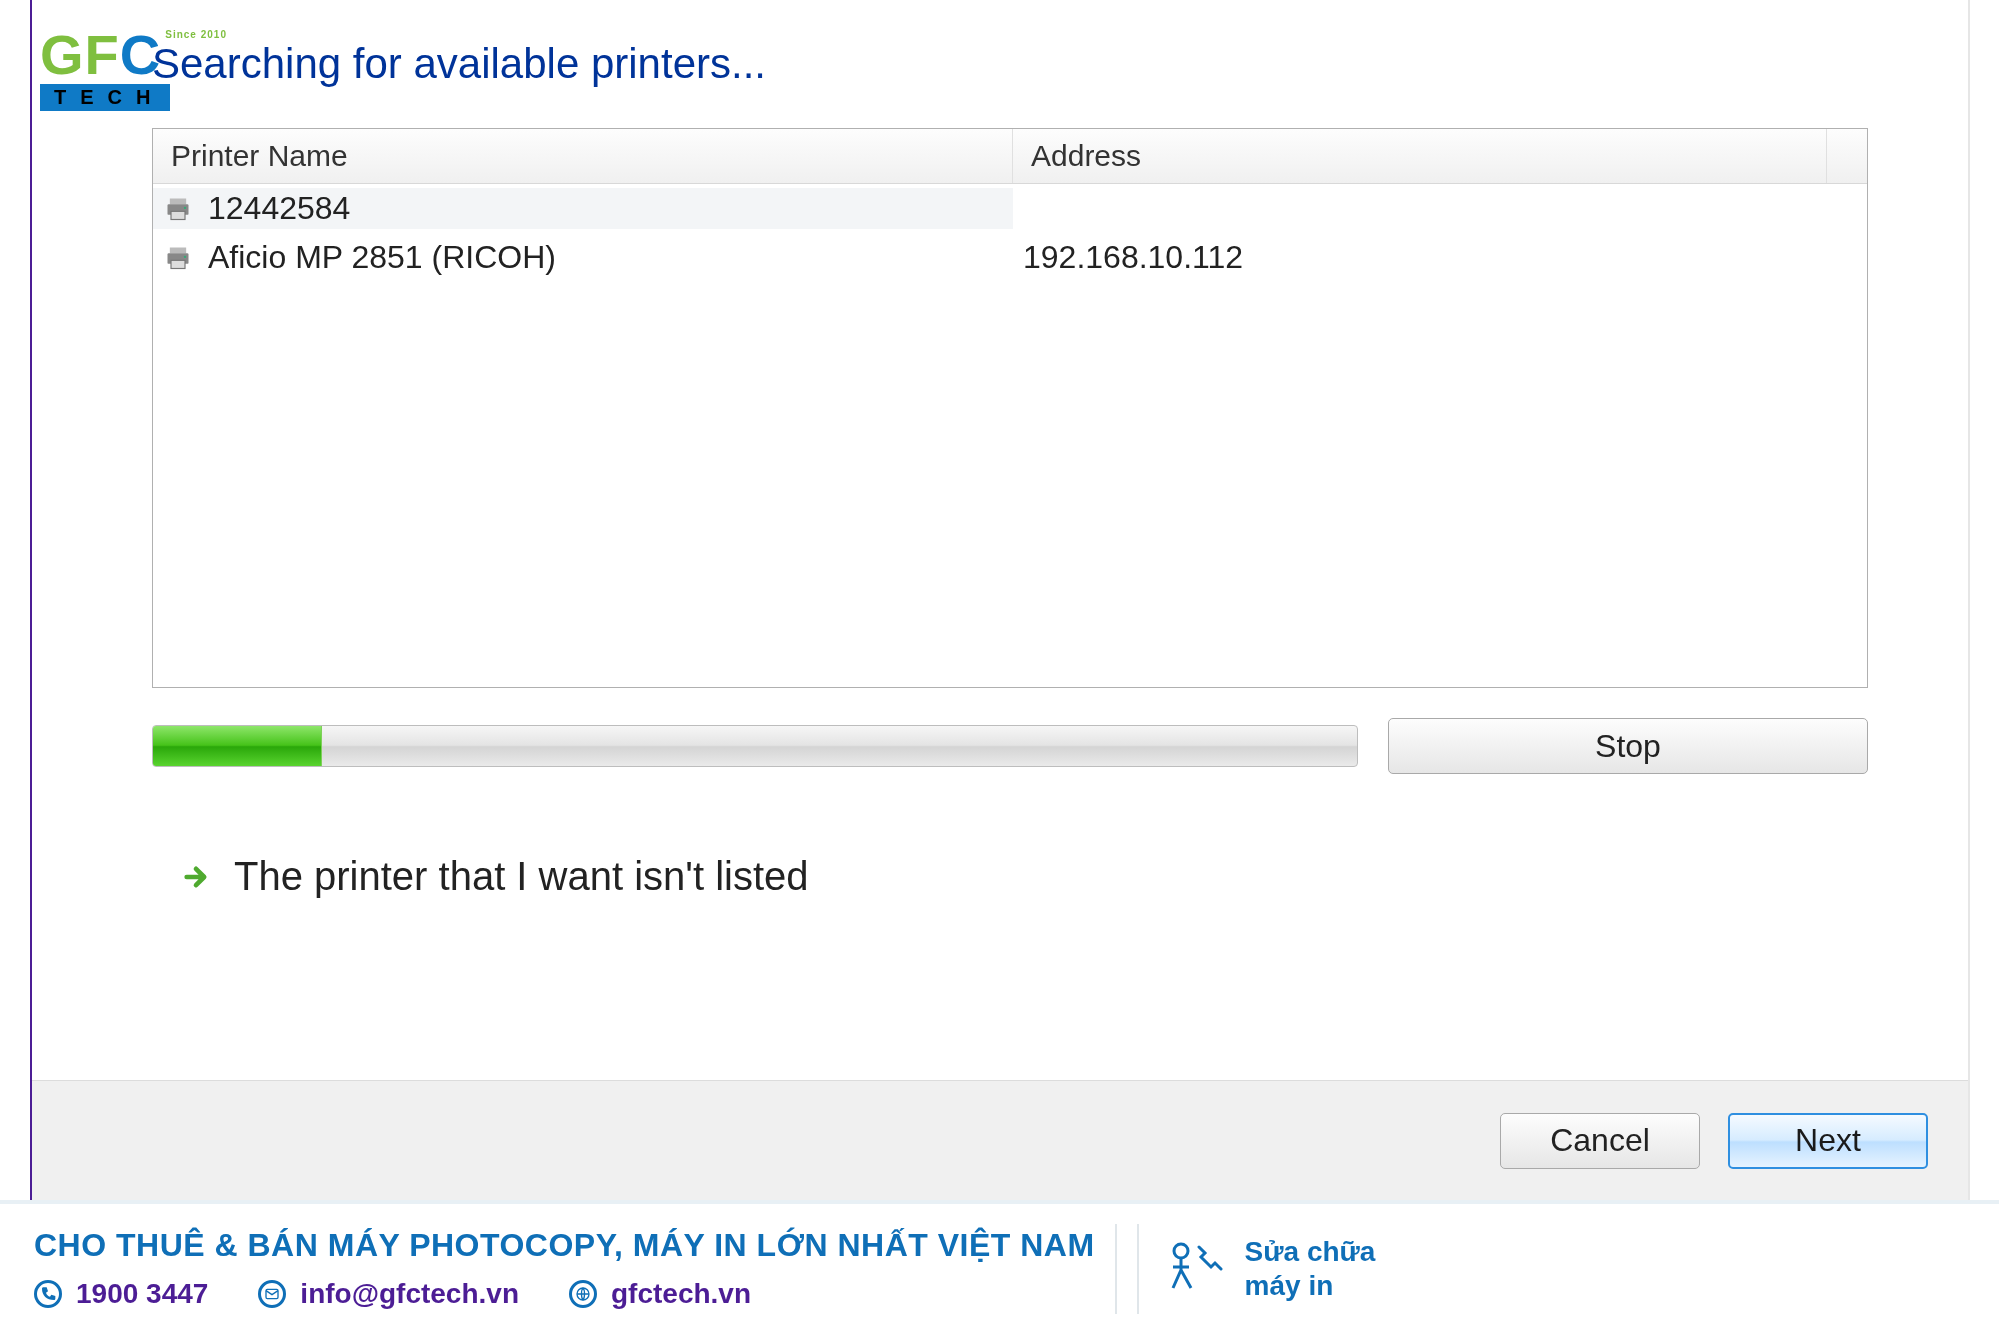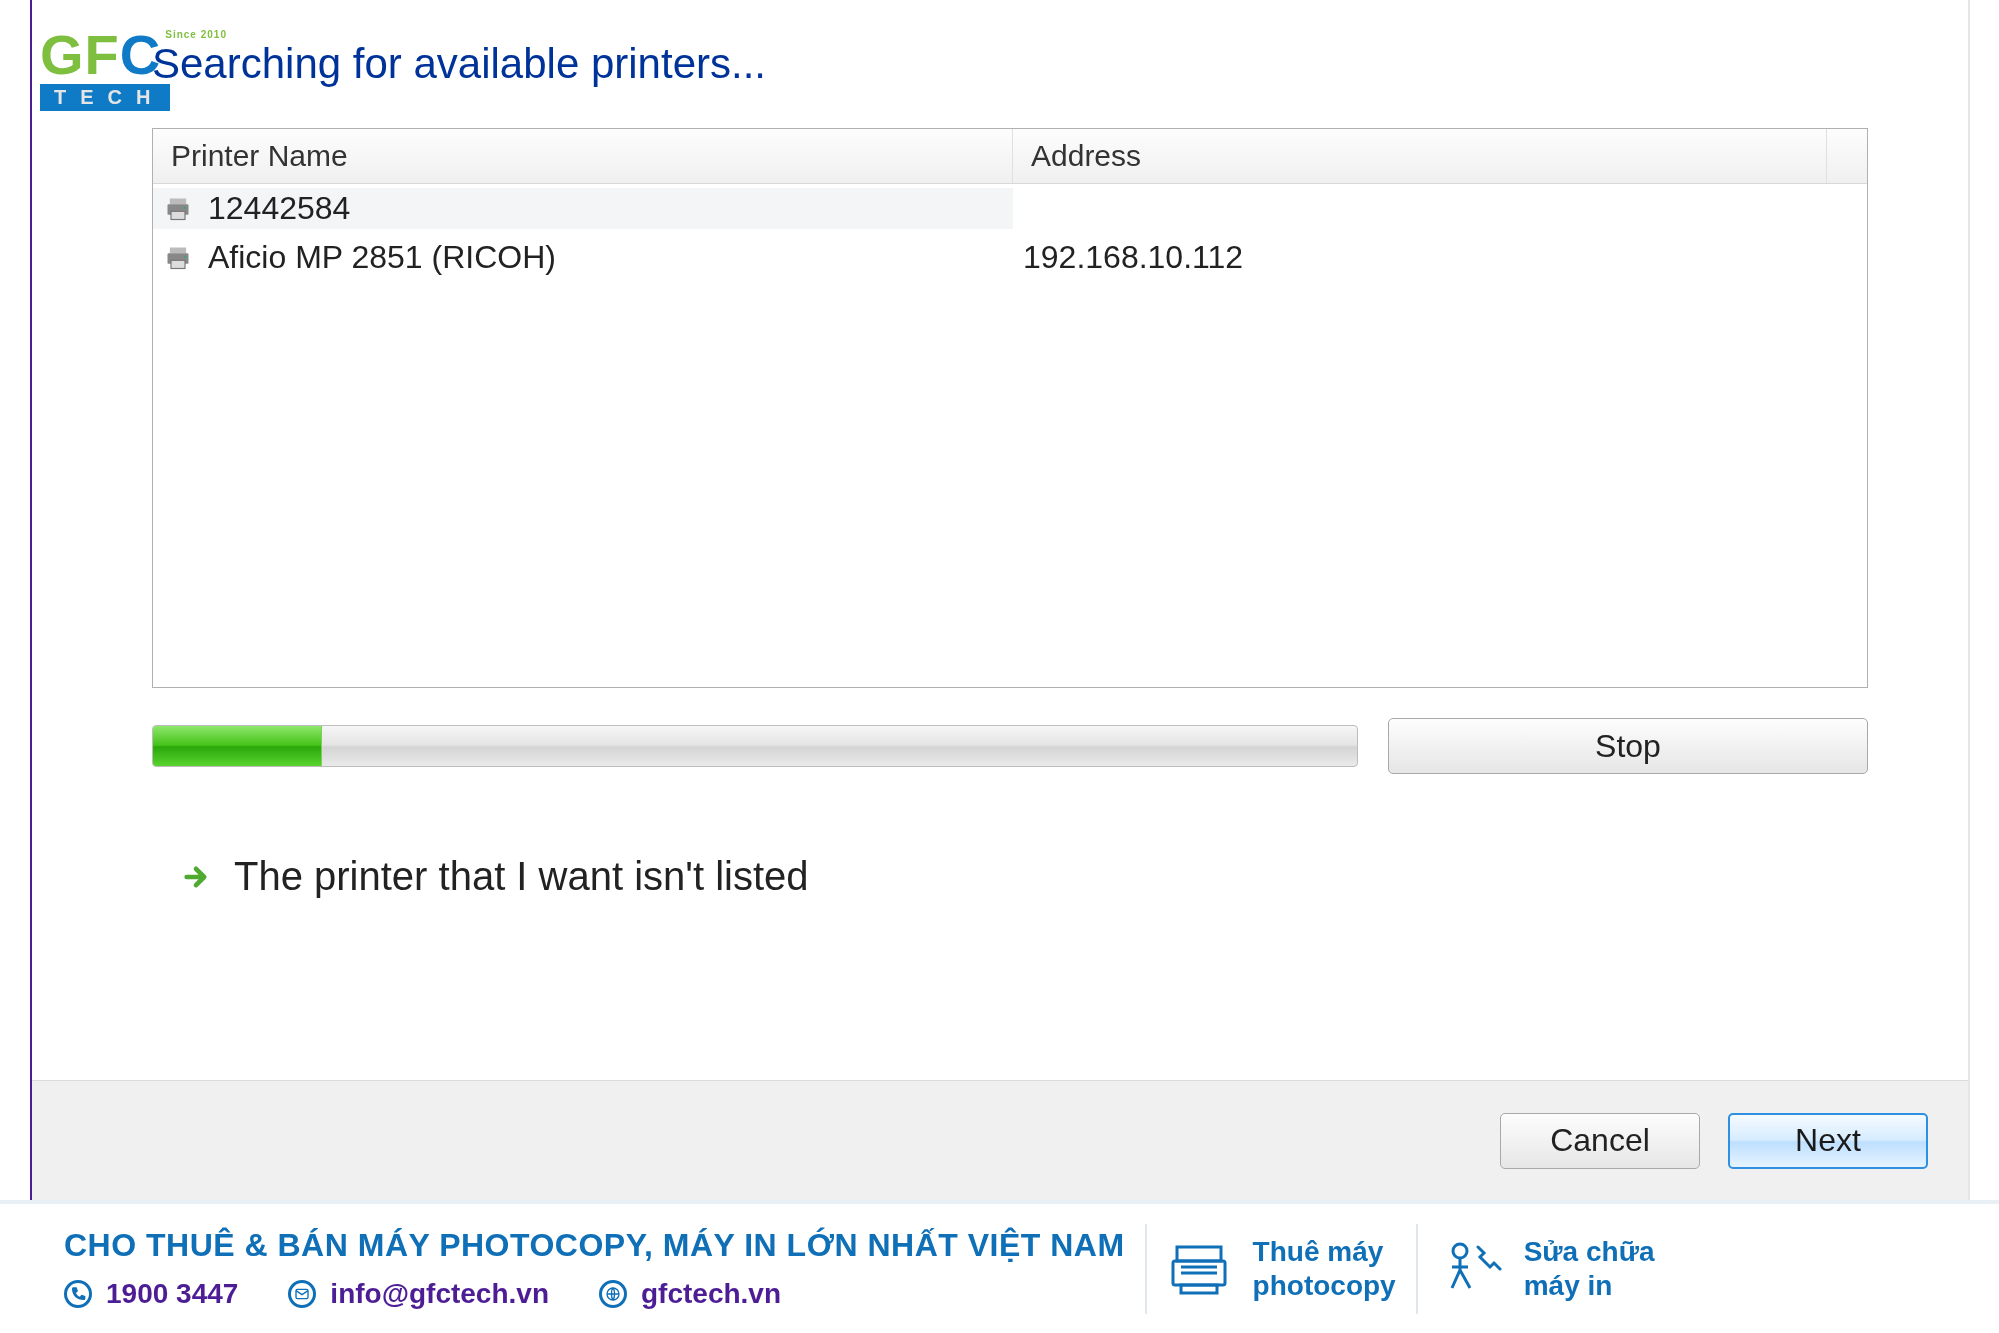--- a/index.html
+++ b/index.html
@@ -26,21 +26,21 @@
     font-size: 56px;
     letter-spacing: 1px;
     line-height: 0.9;
   }
   .watermark .gfc .g { color:#7fbf3f; }
   .watermark .gfc .f { color:#7fbf3f; }
   .watermark .gfc .c { color:#0f7ac6; }
   .watermark .since { color:#7fbf3f; font-size:10px; margin-left:4px; vertical-align: top;}
   .watermark .tech {
     background:#0f7ac6;
-    color:#e5e5e5;
+    color:#000000;
     font-size:20px;
     font-weight:700;
     letter-spacing:14px;
     padding:2px 6px 2px 14px;
     display:inline-block;
     margin-top:4px;
   }
 
   
   .dialog {
@@ -173,21 +173,21 @@
 
   
   .banner{
     position:absolute;
     left:0; right:0; bottom:0;
     height:133px;
     background:#fff;
     border-top:4px solid #e8f0f5;
     display:flex;
     align-items:center;
-    padding:0 64px;
+    padding:0 34px;
     gap:20px;
   }
   .banner-left{ flex:0 0 auto; max-width:1200px;}
   .banner-title{
     color:#0f6fb7;
     font-weight:800;
     font-size:32px;
     letter-spacing:0.5px;
   }
   .banner-contacts{
@@ -316,33 +316,20 @@
               <path d="M3 12h18M12 3c3 3 3 15 0 18M12 3c-3 3-3 15 0 18"></path>
             </svg>
         </span>
         <span>gfctech.vn</span>
       </div>
     </div>
   </div>
 
   <div class="vdiv"></div>
 
-  <div class="svc">
-    <svg class="svc-icon" viewBox="0 0 64 64" fill="none" stroke="currentColor" stroke-width="3">
-      <rect x="10" y="10" width="44" height="14"></rect>
-      <rect x="6" y="24" width="52" height="24" rx="2"></rect>
-      <rect x="14" y="48" width="36" height="8"></rect>
-      <line x1="14" y1="30" x2="50" y2="30"></line>
-      <line x1="14" y1="36" x2="50" y2="36"></line>
-    </svg>
-    <div class="svc-txt">
-      <div>Thuê máy</div>
-      <div>photocopy</div>
-    </div>
-  </div>
 
   <div class="vdiv"></div>
 
   <div class="svc">
     <svg class="svc-icon" viewBox="0 0 64 64" fill="none" stroke="currentColor" stroke-width="3">
       <circle cx="22" cy="14" r="7"></circle>
       <path d="M22 21v12l-8 18M22 33l10 18M14 30h16"></path>
       <path d="M40 10l6 6-4 4 10 10 4-4 6 6" stroke-linecap="round"></path>
     </svg>
     <div class="svc-txt">

